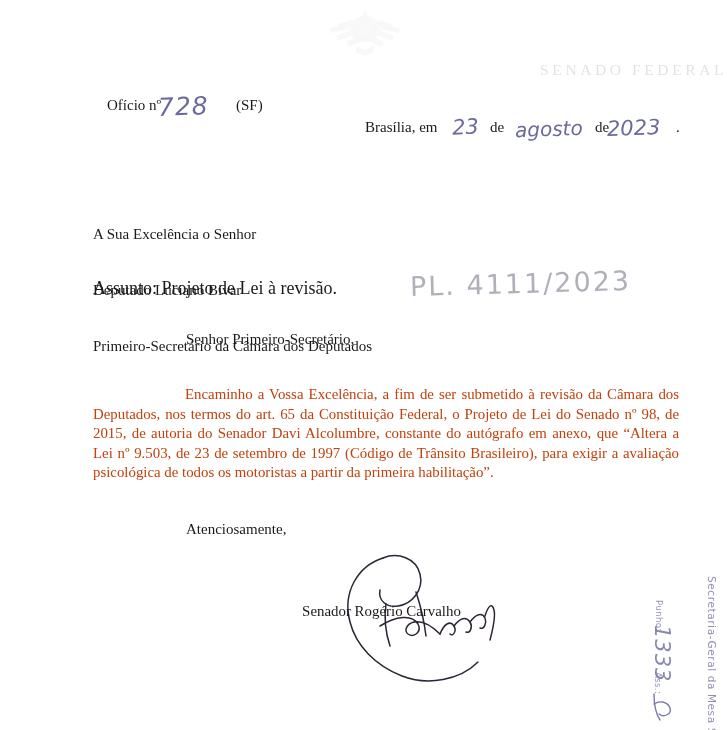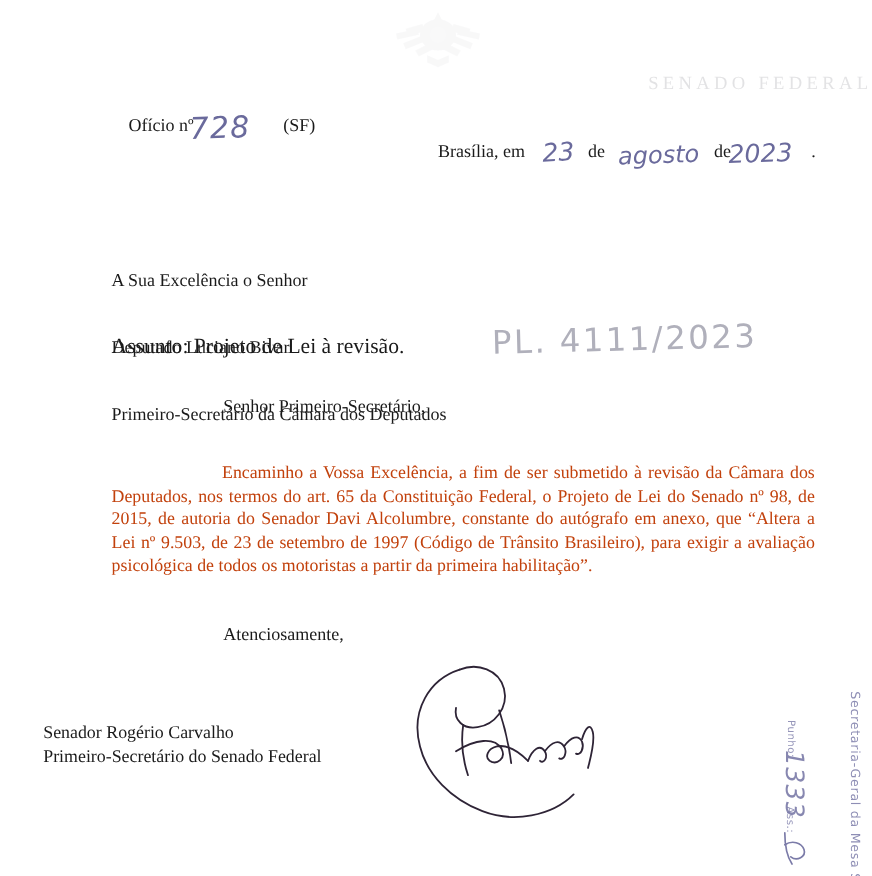--- a/index.html
+++ b/index.html
@@ -121,21 +121,21 @@
     left: 186px;
     top: 522px;
     font-size: 15px;
   }
 
   #signature-block {
     position: absolute;
     left: 0;
     top: 602px;
     width: 727px;
-    text-align: left;
+    text-align: center;
     color: #1a1a1a;
     font-family: "Liberation Serif", serif;
     font-size: 14.9px;
     line-height: 19.5px;
   }
   #signature-block div { padding-left: 36px; }
 
   
   .handwriting {
     position: absolute;
@@ -309,21 +309,20 @@
         <path d="M134 86 C140 78, 146 76, 150 82 C153 87, 150 94, 146 92"></path>
         <path d="M150 82 C156 74, 162 72, 165 78 C167 83, 164 90, 160 88"></path>
         <path d="M165 76 C168 66, 172 62, 174 70 C176 78, 172 92, 170 100"></path>
         <path d="M96 52 C100 64, 104 80, 106 96"></path>
       </g>
     </svg>
   </div>
 
   <div id="signature-block">
     <div>Senador Rogério Carvalho</div>
-    <div>Primeiro-Secretário do Senado Federal</div>
   </div>
 
   <div class="stamp-vert" id="stamp-secretaria">Secretaria-Geral da Mesa SEPM</div>
   <div class="stamp-vert" id="stamp-punho-label">Punho:</div>
   <div class="stamp-vert" id="stamp-punho-value">1333</div>
   <div class="stamp-vert" id="stamp-ass-label">Ass.:</div>
   <div id="stamp-ass-mark">
     <svg viewBox="0 0 26 32" xmlns="http://www.w3.org/2000/svg">
       <g fill="none" stroke="#7b7ba8" stroke-width="1.4" stroke-linecap="round">
         <path d="M4 4 C4 14, 6 24, 10 30"></path>

